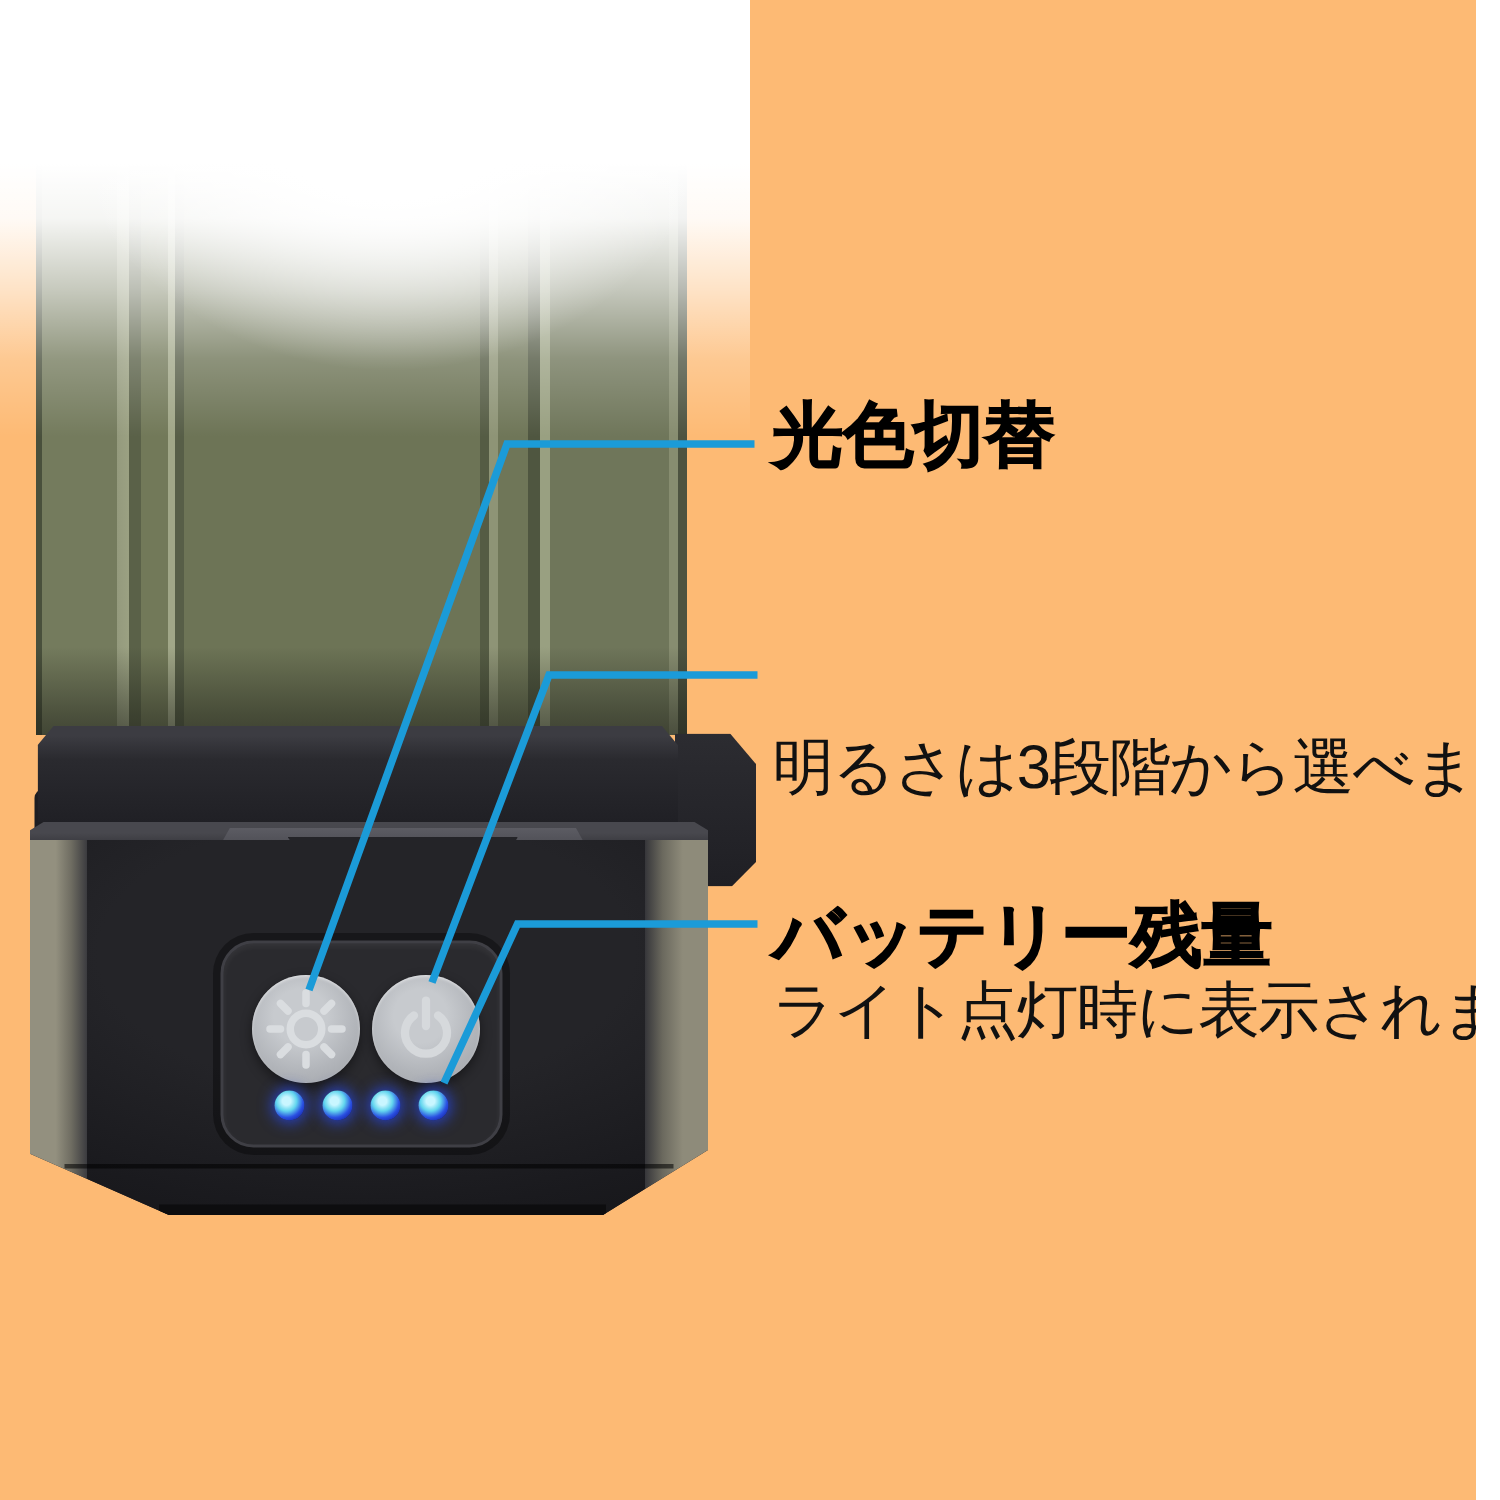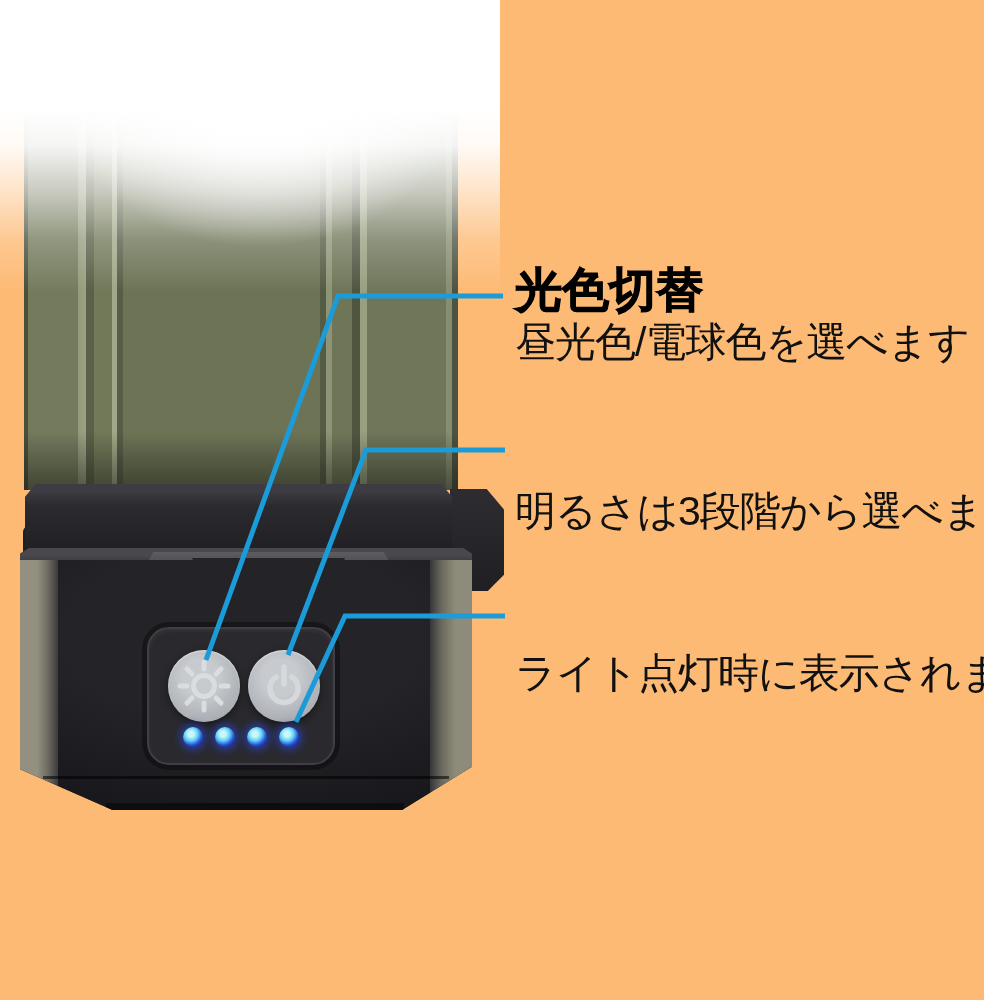--- a/index.html
+++ b/index.html
@@ -145,19 +145,19 @@
   <div class="abs led" id="led-3"></div>
   <div class="abs led" id="led-4"></div>
 
   <svg class="abs" id="callout-lines" width="1000" height="1000" viewBox="0 0 1000 1000">
     <polyline points="206,660 338,296 503,296"></polyline>
     <polyline points="288,655 366,450 505,450"></polyline>
     <polyline points="296,722 345,616 505,616"></polyline>
   </svg>
 
   <div class="co-head" id="co1-h">光色切替</div>
-  <div class="co-sub" id="co1-s">昼光色/電球色を選べます</div>
 
   <div class="co-sub" id="co2-s">明るさは3段階から選べます</div>
 
+  <div class="co-head" id="co3-h">バッテリー残量</div>
   <div class="co-sub" id="co3-s">ライト点灯時に表示されます</div>
 
 </div>
 
 </body></html>

